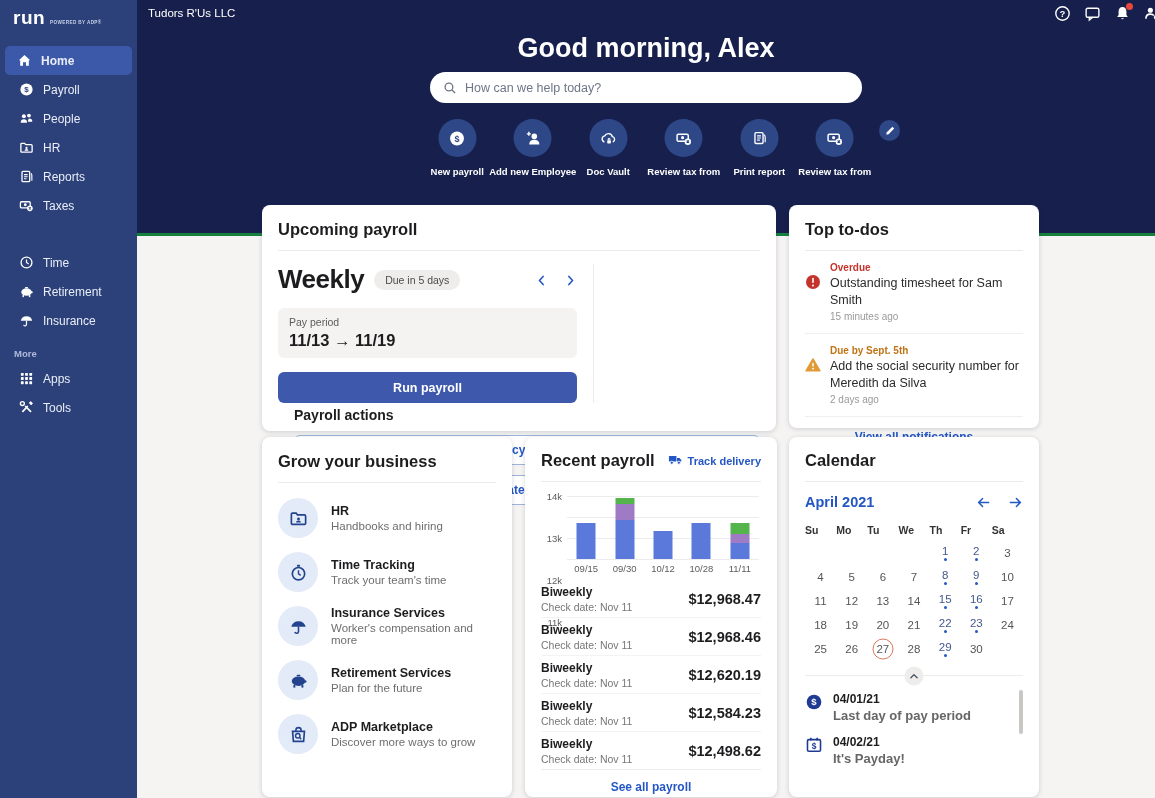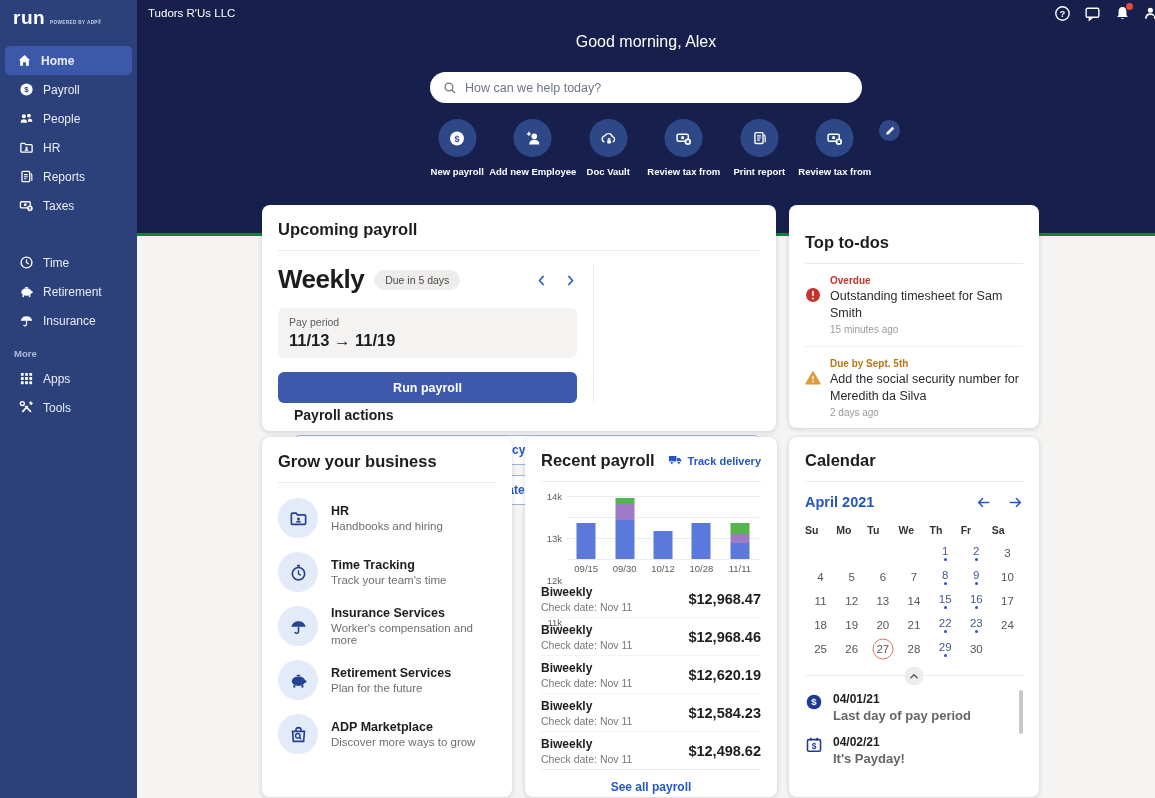--- a/index.html
+++ b/index.html
@@ -21,21 +21,21 @@
   .nav-icon { width:15px; height:15px; display:inline-flex; color:#fff; --knockout:#2c4179; }
   .nav-icon svg { width:100%; height:100%; }
 
   
   .hero { position:absolute; left:137px; top:0; width:1018px; height:236px; background:#17204d; border-bottom:3px solid #15803d; }
   .company { position:absolute; left:11px; top:7px; color:#fff; font-size:11.5px; }
   .topbar-icons { position:absolute; right:-6px; top:5px; display:flex; gap:13px; color:#fff; }
   .topbar-icons .tb-icon { width:17px; height:17px; position:relative; cursor:pointer; }
   .tb-icon svg { width:100%; height:100%; }
   .badge-dot { position:absolute; right:-2px; top:-2px; width:7px; height:7px; border-radius:50%; background:#e5493c; }
-  .greeting { position:absolute; top:33px; width:100%; text-align:center; color:#fff; font-size:16px; font-weight:normal; }
+  .greeting { position:absolute; top:33px; width:100%; text-align:center; color:#fff; font-size:27px; font-weight:bold; }
   .searchbar { position:absolute; left:50%; transform:translateX(-50%); top:72px; width:432px; height:31px; background:#fff; border-radius:16px; display:flex; align-items:center; padding:0 13px; gap:8px; }
   .searchbar .s-icon { width:14px; height:14px; color:#6e7687; flex:0 0 auto; }
   .searchbar input { border:none; outline:none; flex:1; font-size:12.5px; font-family:"Liberation Sans",sans-serif; color:#333; background:transparent; }
   .searchbar input::placeholder { color:#6e7687; }
   .quick-actions { position:absolute; top:119px; left:50%; transform:translateX(-50%); display:flex; }
   .qa-item { width:75.5px; display:flex; flex-direction:column; align-items:center; cursor:pointer; }
   .qa-circle { width:38px; height:38px; border-radius:50%; background:#2e4787; display:flex; align-items:center; justify-content:center; color:#fff; --knockout:#2e4787; }
   .qa-circle svg { width:17px; height:17px; }
   .qa-label { margin-top:9px; color:#fff; font-size:9.5px; font-weight:bold; white-space:nowrap; }
   .edit-pencil { position:absolute; left:742px; top:120px; width:21px; height:21px; border-radius:50%; background:#2e4787; color:#fff; display:flex; align-items:center; justify-content:center; cursor:pointer; }
@@ -58,21 +58,21 @@
   .freq-arrows .chev { width:13px; height:13px; cursor:pointer; }
   .date-boxes { display:flex; gap:9px; margin-top:13px; }
   .date-box { background:#f5f3f1; border-radius:6px; padding:8px 11px; flex:1; }
   .date-box .db-label { font-size:10.5px; color:#5c5c5c; }
   .date-box .db-value { font-size:16.5px; font-weight:bold; color:#1d1d1f; margin-top:3px; }
   .run-btn { margin-top:14px; width:100%; height:31px; background:#3e59ac; border:none; border-radius:6px; color:#fff; font-size:12.5px; font-weight:bold; cursor:pointer; font-family:"Liberation Sans",sans-serif; }
   .pa-title { font-size:14px; font-weight:bold; color:#1d1d1f; margin:4px 0 12px; }
   .outline-btn { display:block; width:100%; height:30px; background:#fff; border:1px solid #9db4d8; border-radius:6px; color:#2457c5; font-size:12px; font-weight:bold; margin-bottom:10px; cursor:pointer; font-family:"Liberation Sans",sans-serif; }
 
   
-  #todos-card { left:789px; top:205px; width:250px; height:223px; padding:28px 16px 12px; }
+  #todos-card { left:789px; top:205px; width:250px; height:223px; padding:15px 16px 12px; }
   .todo-item { display:flex; gap:9px; padding:11px 0; border-bottom:1px solid #efefef; }
   .todo-icon { width:16px; height:16px; flex:0 0 auto; margin-top:12px; }
   .todo-icon svg { width:16px; height:16px; }
   .todo-label { font-size:10px; font-weight:bold; }
   .todo-label.overdue { color:#c5342c; }
   .todo-label.warning { color:#bf7314; }
   .todo-text { font-size:12.5px; color:#2b2b2b; line-height:1.32; margin-top:2px; }
   .todo-time { font-size:10px; color:#9a9a9a; margin-top:3px; }
   .view-all { text-align:center; color:#2457c5; font-size:12px; font-weight:bold; margin-top:13px; cursor:pointer; }
 

